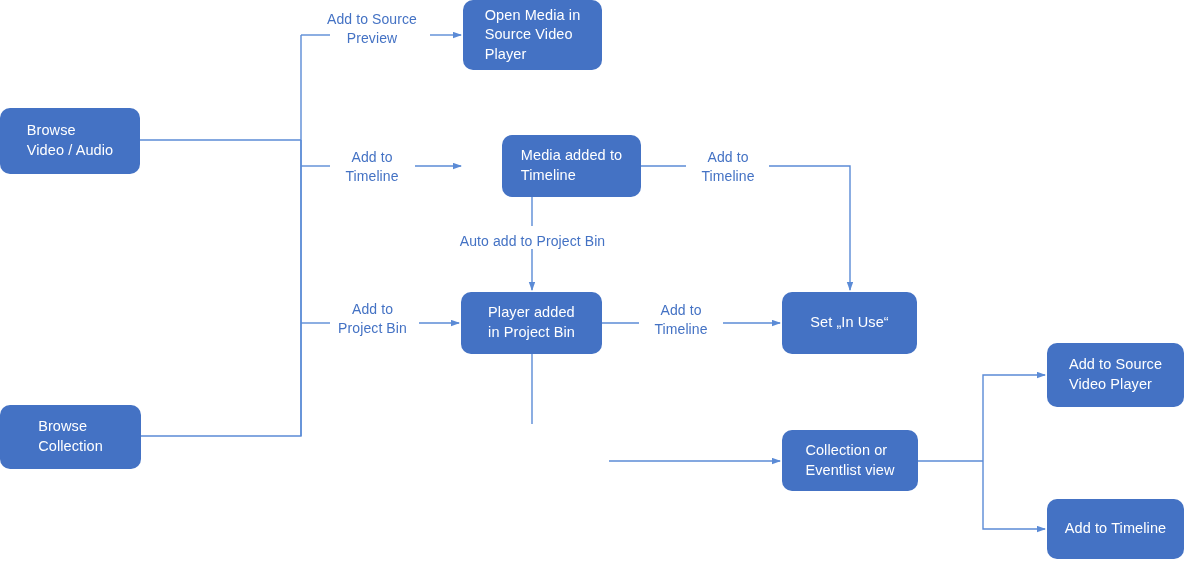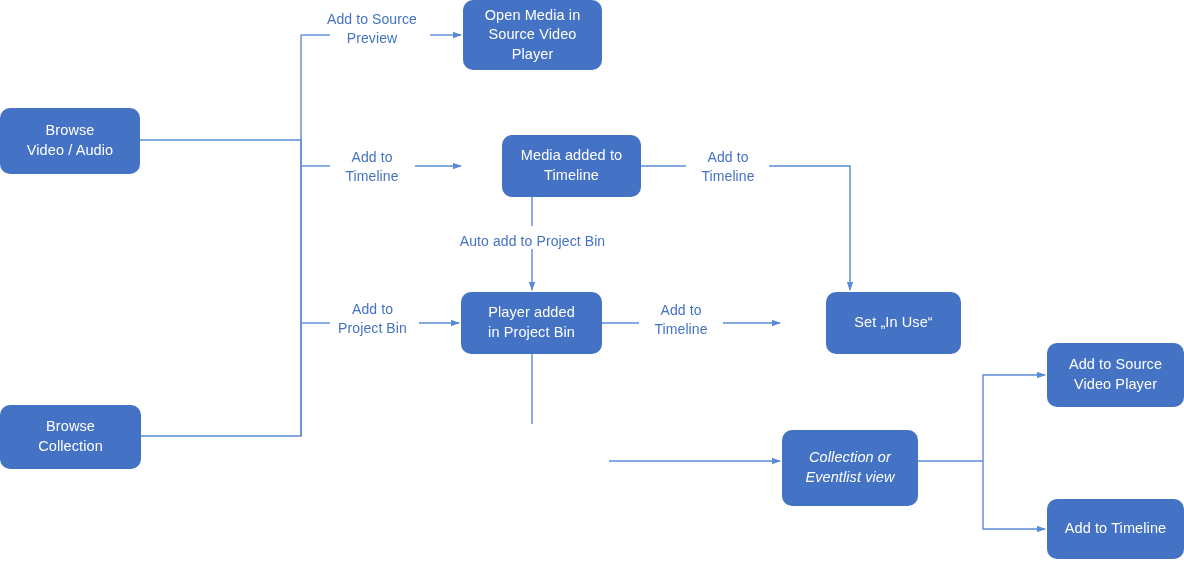--- a/index.html
+++ b/index.html
@@ -31,21 +31,21 @@
   }
   .node {
     position: absolute;
     box-sizing: border-box;
     background: #4472C4;
     border-radius: 10px;
     color: #FFFFFF;
     display: flex;
     align-items: center;
     justify-content: center;
-    text-align: center;
+    text-align: left;
     font-size: 14.5px;
     line-height: 1.35;
     letter-spacing: 0.1px;
     white-space: pre-line;
     padding: 0 6px;
   }
   .edge-label {
     position: absolute;
     color: #4472C4;
     font-size: 14px;
@@ -107,26 +107,26 @@
   <div class="node" style="left:463px; top:0px;   width:139px; height:70px;">Open Media in
 Source Video
 Player</div>
 
   <div class="node" style="left:463px; top:135px; width:139px; height:62px;margin-left:39px;">Media added to
 Timeline</div>
 
   <div class="node" style="left:461px; top:292px; width:141px; height:62px;">Player added
 in Project Bin</div>
 
-  <div class="node" style="left:782px; top:292px; width:135px; height:62px;margin-left:44px;">Set „In Use“</div>
+  <div class="node" style="left:782px; top:292px; width:135px; height:62px;">Set „In Use“</div>
 
   <div class="node" style="left:0px;   top:405px; width:141px; height:64px;">Browse
 Collection</div>
 
-  <div class="node" style="left:782px; top:430px; width:136px; height:76px;font-style:italic;">Collection or
+  <div class="node" style="left:782px; top:430px; width:136px; height:61px;">Collection or
 Eventlist view</div>
 
   <div class="node" style="left:1047px; top:343px; width:137px; height:64px;">Add to Source
 Video Player</div>
 
   <div class="node" style="left:1047px; top:499px; width:137px; height:60px;">Add to Timeline</div>
 
   <div class="edge-label" style="left:316px; top:10px;  width:112px;">Add to Source
 Preview</div>
 

